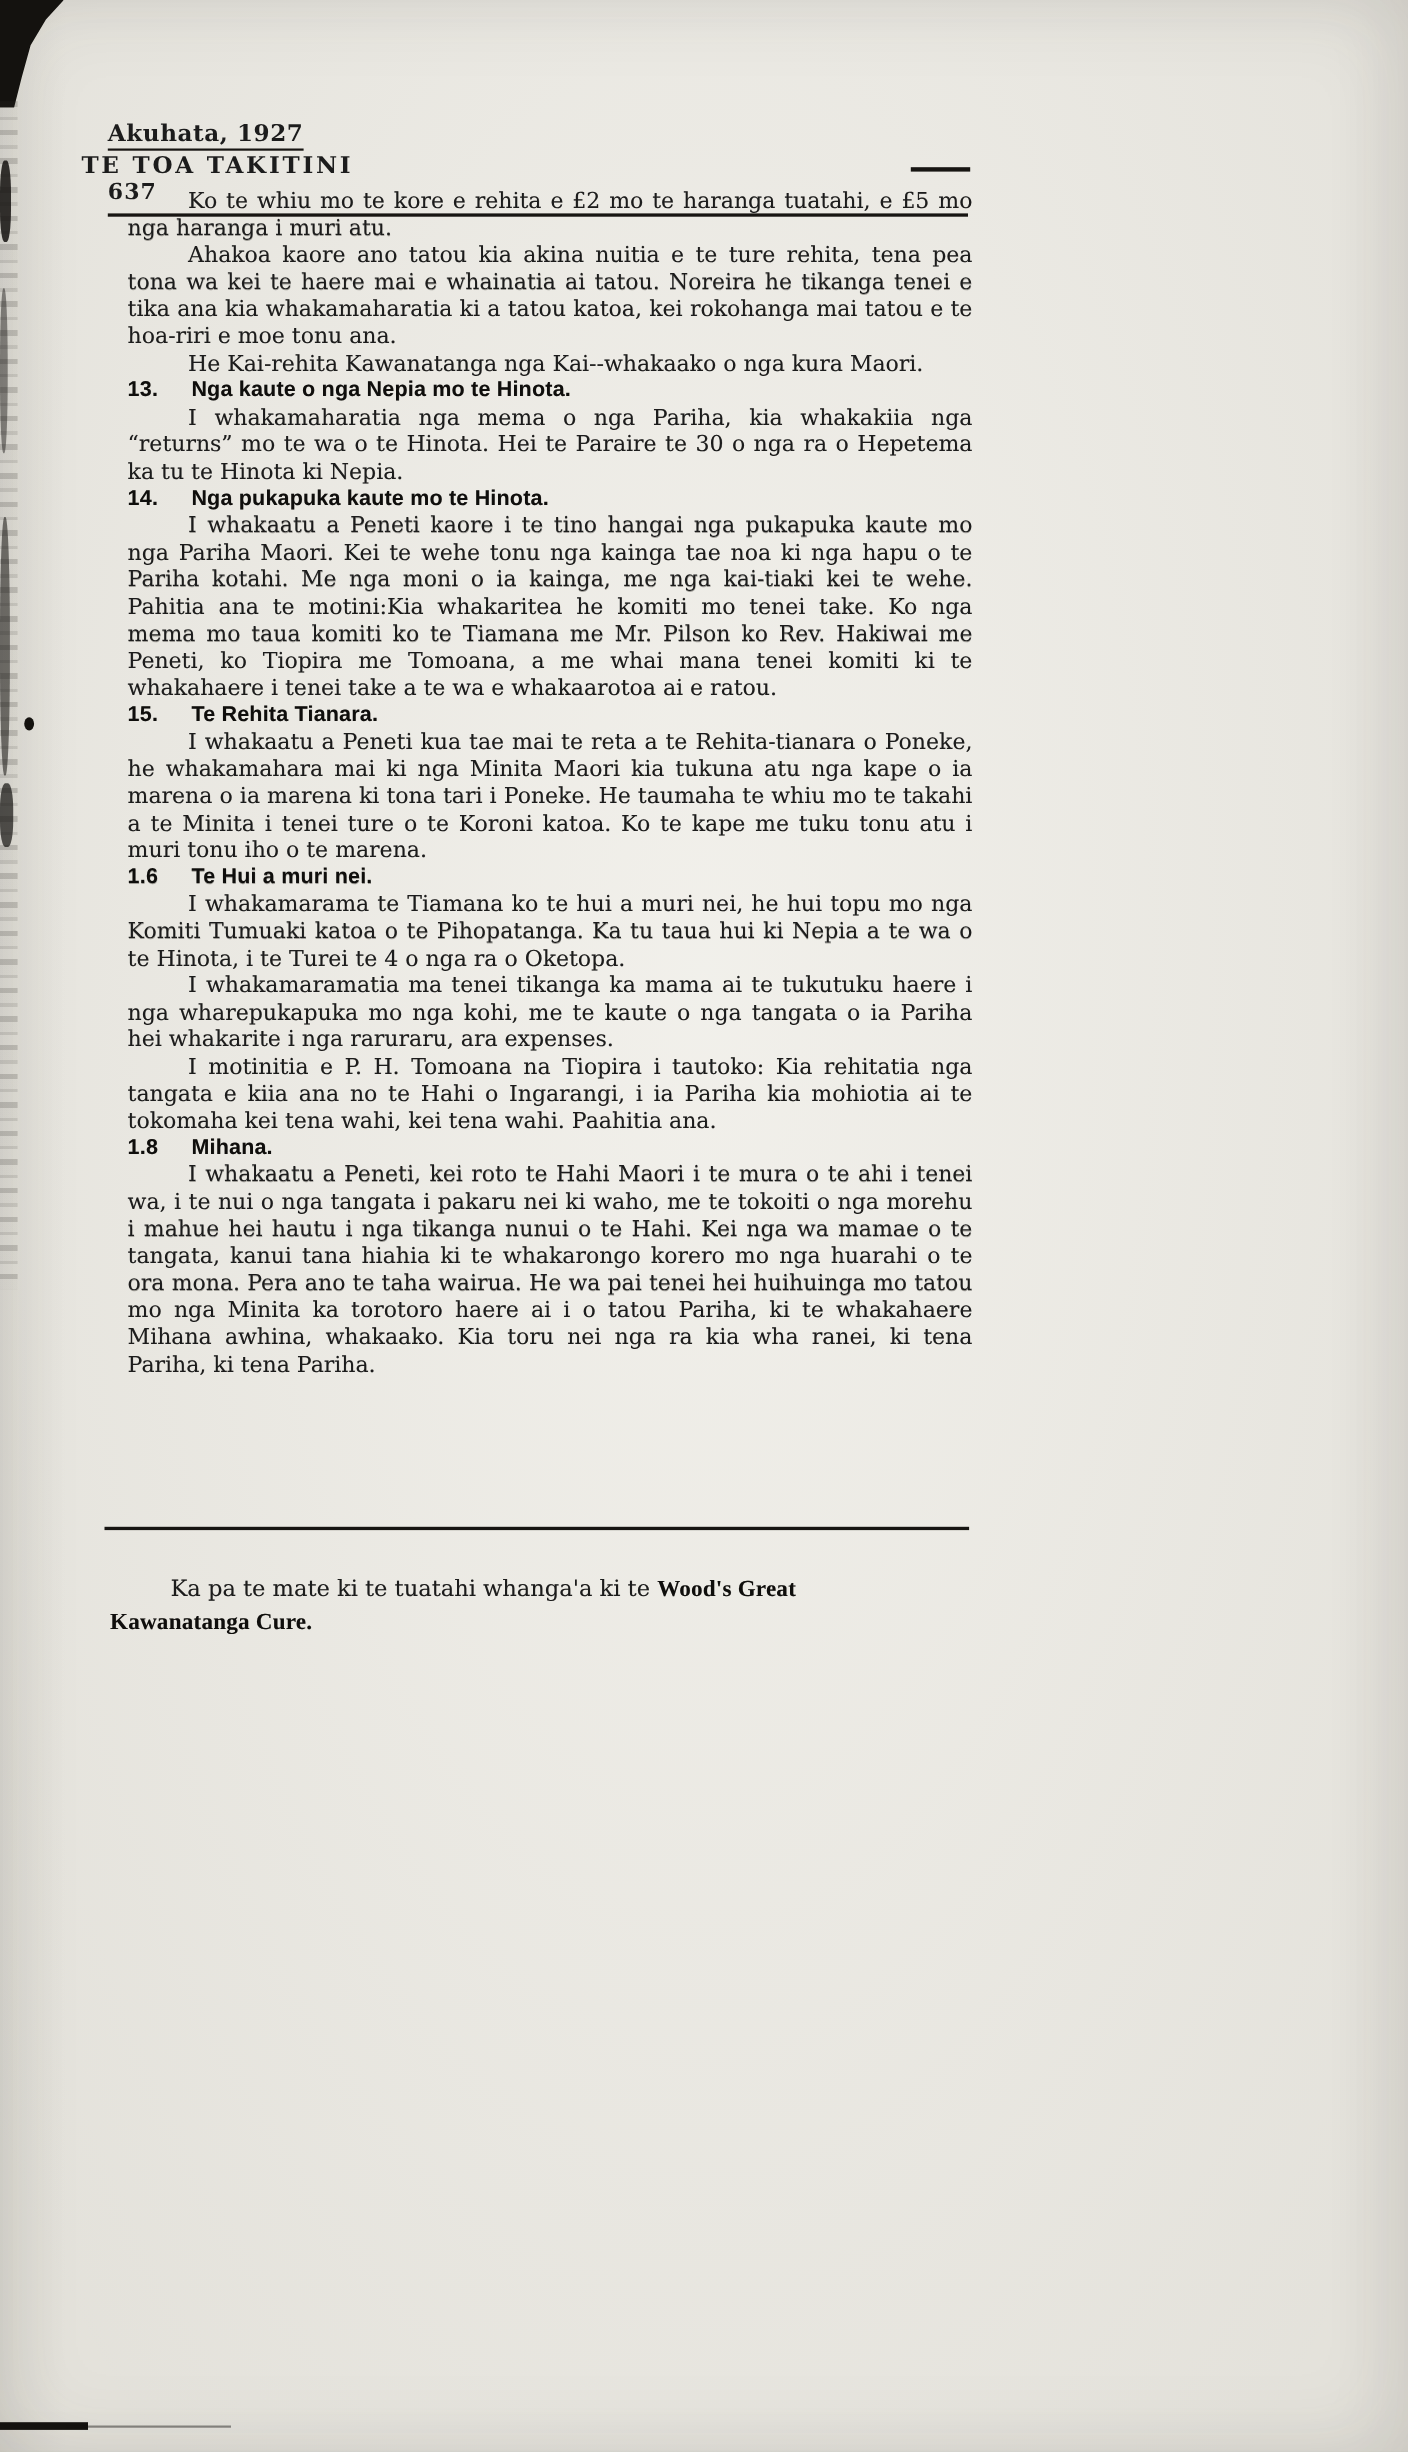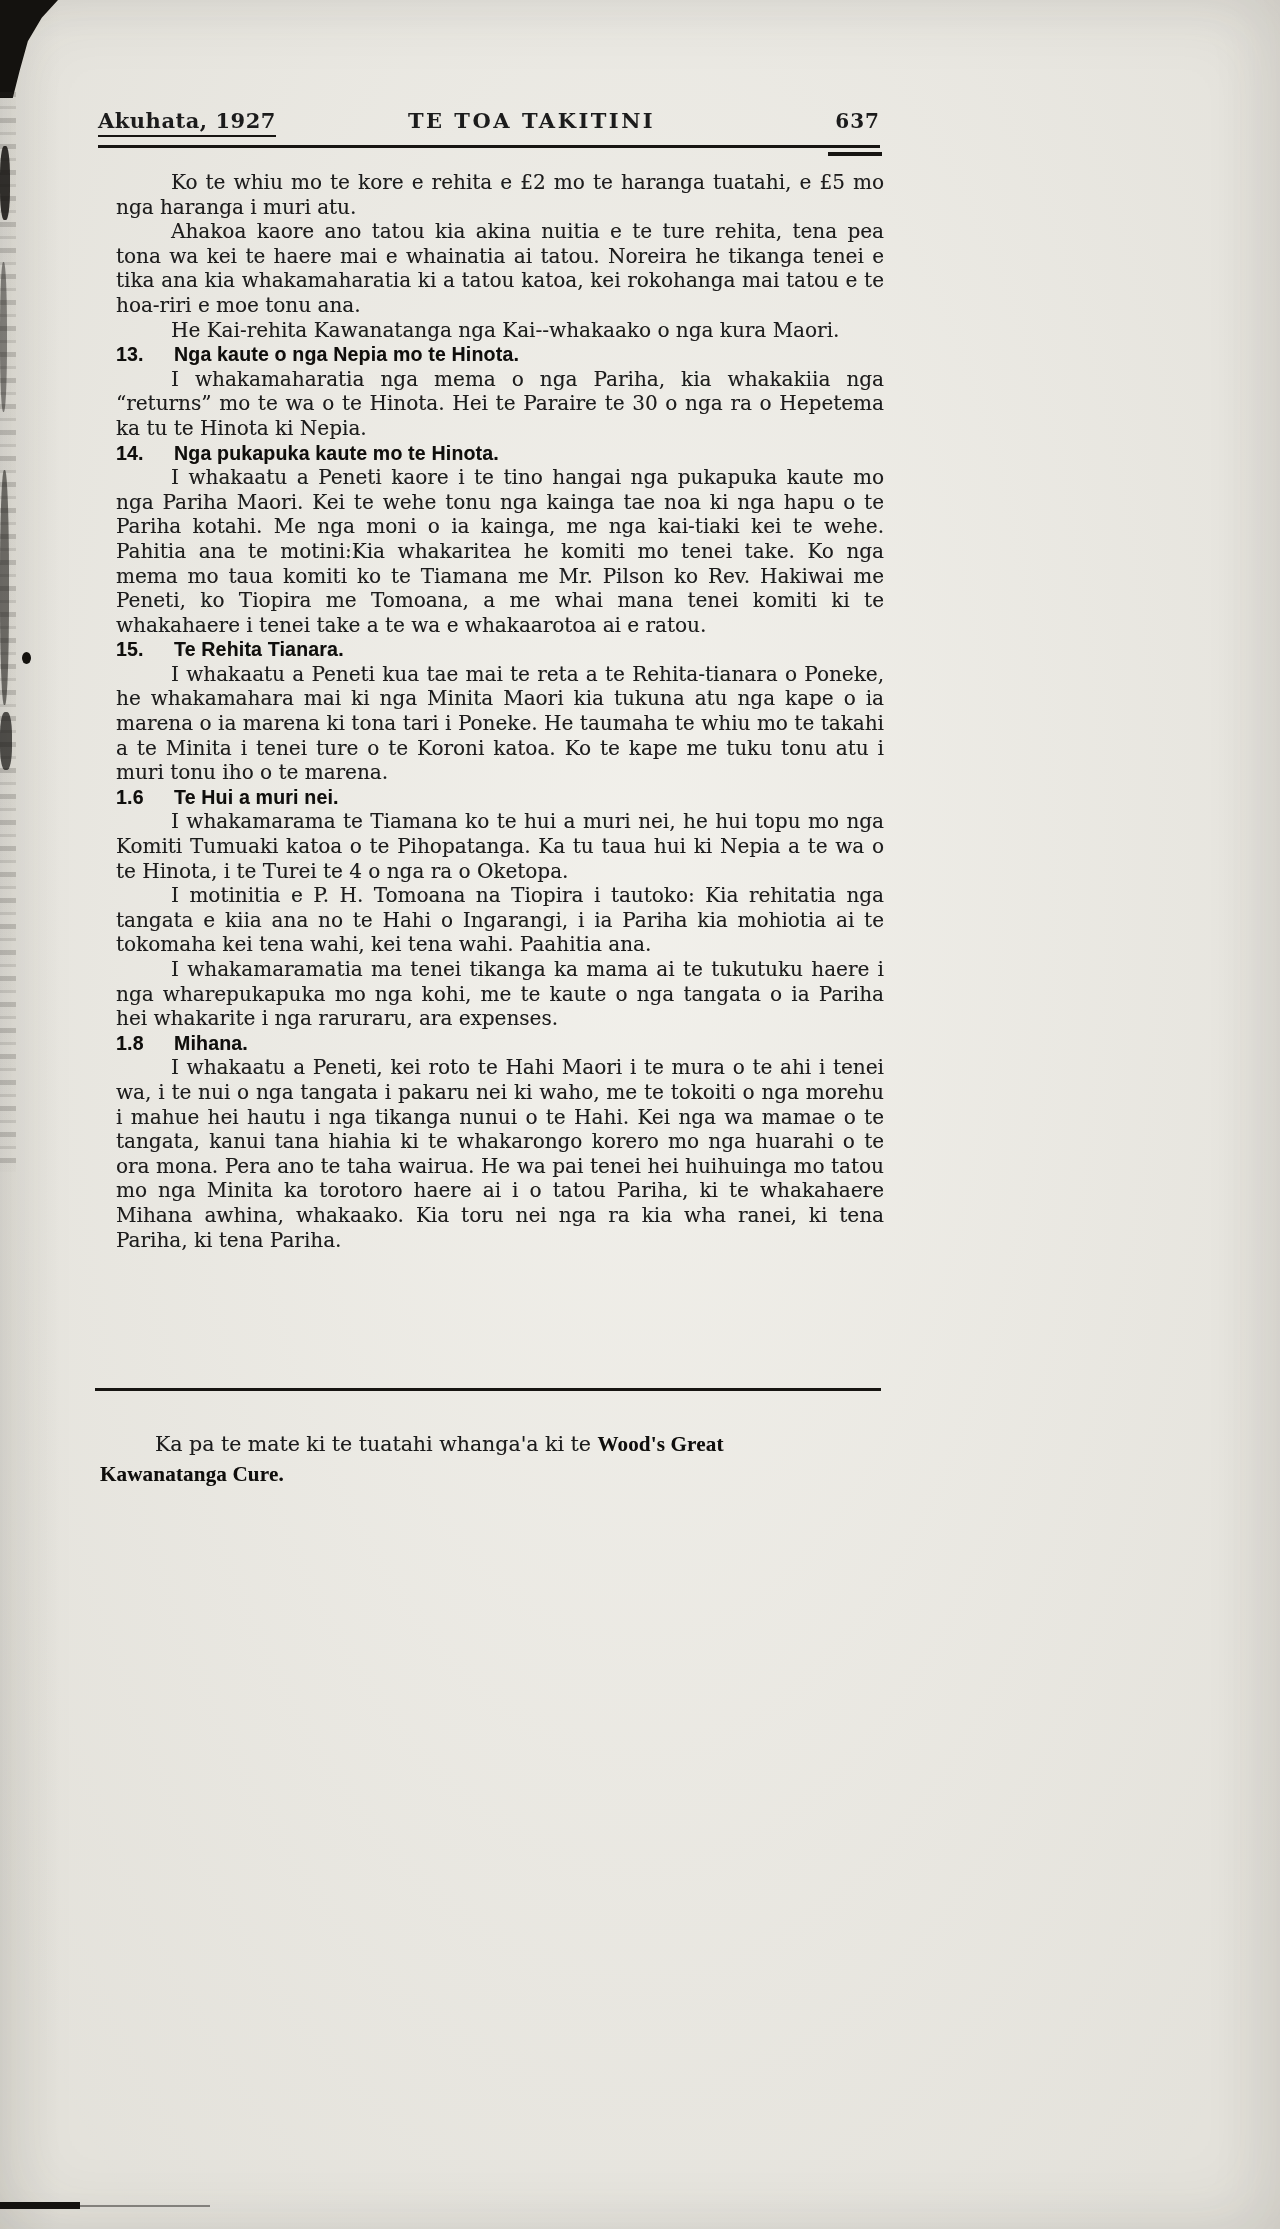--- a/index.html
+++ b/index.html
@@ -32,20 +32,21 @@
   .ink-dot{left:22px;top:652px;width:9px;height:12px;border-radius:50%;}
   .bottom-dash{left:0;top:2202px;width:80px;height:7px;}
   .bottom-line{left:60px;top:2205px;width:150px;height:2px;opacity:.45;}
 
   
   .header{
     position:absolute;left:98px;top:108px;width:782px;
     display:flex;align-items:baseline;justify-content:space-between;
     border-bottom:3px solid #171512;
     padding-bottom:8px;
+    flex-direction:column;
   }
   .header-date{
     font-size:21px;font-weight:bold;letter-spacing:0.5px;
     border-bottom:2px solid #171512;padding-bottom:2px;
   }
   .journal-title{
     font-size:21px;letter-spacing:2.5px;font-weight:bold;
     transform:translateX(-24px);
   }
   .page-number{font-size:20px;font-weight:bold;letter-spacing:1px;}
@@ -110,22 +111,22 @@
 
     <p class="heading"><span class="hnum">14.</span><span>Nga pukapuka kaute mo te Hinota.</span></p>
     <p class="para">I whakaatu a Peneti kaore i te tino hangai nga pukapuka kaute mo nga Pariha Maori. Kei te wehe tonu nga kainga tae noa ki nga hapu o te Pariha kotahi. Me nga moni o ia kainga, me nga kai-tiaki kei te wehe. Pahitia ana te motini:Kia whakaritea he komiti mo tenei take. Ko nga mema mo taua komiti ko te Tiamana me Mr. Pilson ko Rev. Hakiwai me Peneti, ko Tiopira me Tomoana, a me whai mana tenei komiti ki te whakahaere i tenei take a te wa e whakaarotoa ai e ratou.</p>
 
     <p class="heading"><span class="hnum">15.</span><span>Te Rehita Tianara.</span></p>
     <p class="para">I whakaatu a Peneti kua tae mai te reta a te Rehita-tianara o Poneke, he whakamahara mai ki nga Minita Maori kia tukuna atu nga kape o ia marena o ia marena ki tona tari i Poneke. He taumaha te whiu mo te takahi a te Minita i tenei ture o te Koroni katoa. Ko te kape me tuku tonu atu i muri tonu iho o te marena.</p>
 
     <p class="heading"><span class="hnum">1.6</span><span>Te Hui a muri nei.</span></p>
     <p class="para">I whakamarama te Tiamana ko te hui a muri nei, he hui topu mo nga Komiti Tumuaki katoa o te Pihopatanga. Ka tu taua hui ki Nepia a te wa o te Hinota, i te Turei te 4 o nga ra o Oketopa.</p>
 
+    <p class="para">I whakamaramatia ma tenei tikanga ka mama ai te tukutuku haere i nga wharepukapuka mo nga kohi, me te kaute o nga tangata o ia Pariha hei whakarite i nga raruraru, ara expenses.</p>
     <p class="para">I motinitia e P. H. Tomoana na Tiopira i tautoko: Kia rehitatia nga tangata e kiia ana no te Hahi o Ingarangi, i ia Pariha kia mohiotia ai te tokomaha kei tena wahi, kei tena wahi. Paahitia ana.</p>
-    <p class="para">I whakamaramatia ma tenei tikanga ka mama ai te tukutuku haere i nga wharepukapuka mo nga kohi, me te kaute o nga tangata o ia Pariha hei whakarite i nga raruraru, ara expenses.</p>
 
     <p class="heading"><span class="hnum">1.8</span><span>Mihana.</span></p>
     <p class="para">I whakaatu a Peneti, kei roto te Hahi Maori i te mura o te ahi i tenei wa, i te nui o nga tangata i pakaru nei ki waho, me te tokoiti o nga morehu i mahue hei hautu i nga tikanga nunui o te Hahi. Kei nga wa mamae o te tangata, kanui tana hiahia ki te whakarongo korero mo nga huarahi o te ora mona. Pera ano te taha wairua. He wa pai tenei hei huihuinga mo tatou mo nga Minita ka torotoro haere ai i o tatou Pariha, ki te whakahaere Mihana awhina, whakaako. Kia toru nei nga ra kia wha ranei, ki tena Pariha, ki tena Pariha.</p>
   </div>
 
   <div class="footer-rule"></div>
   <p class="footer-text"><span>Ka pa te mate ki te tuatahi whanga'a ki te </span><span class="product-name">Wood's Great</span><br><span class="product-name">Kawanatanga Cure.</span></p>
 
 </div>
 

